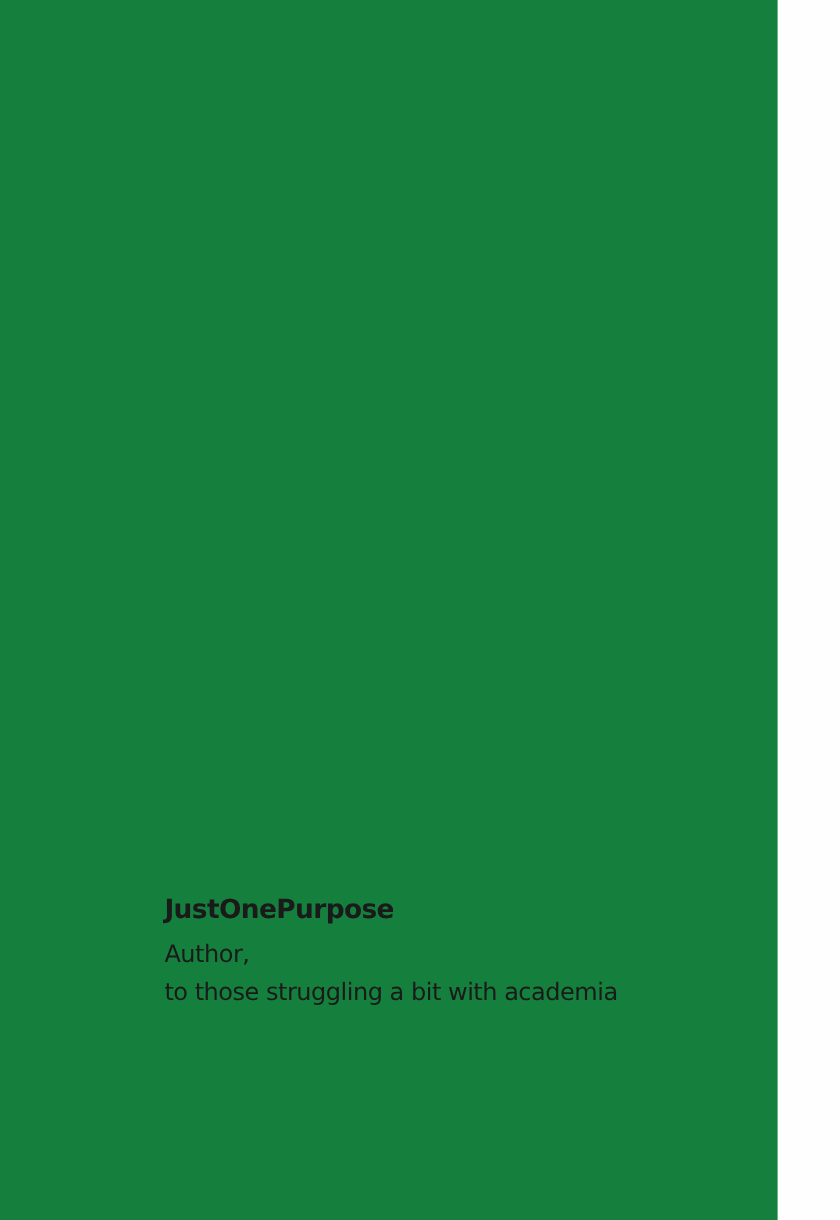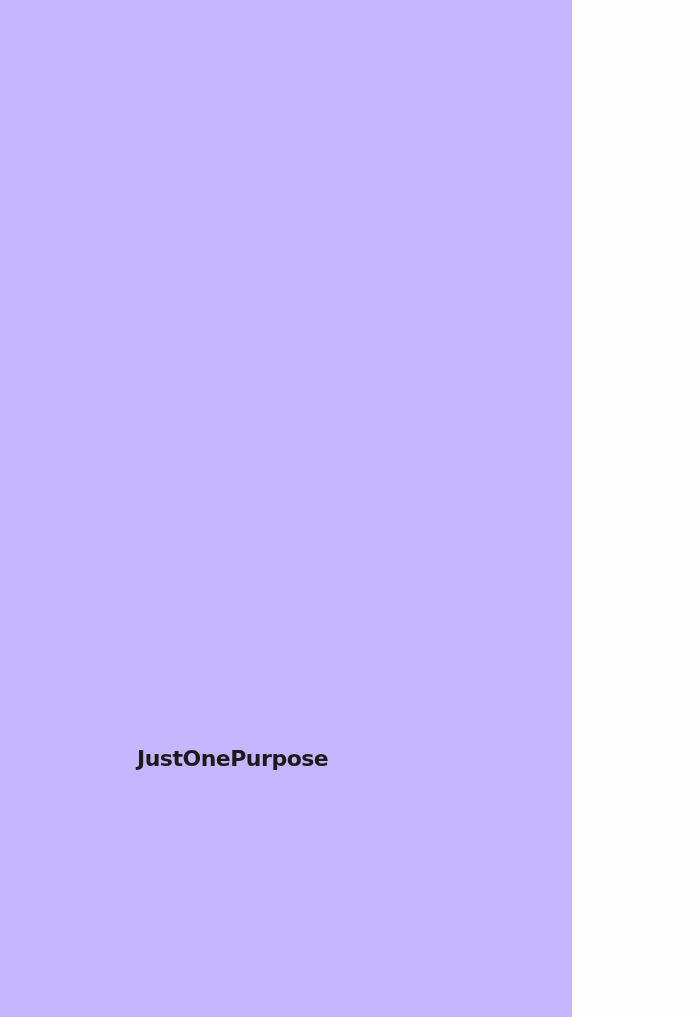--- a/index.html
+++ b/index.html
@@ -11,23 +11,23 @@
     height: 1017px;
     background: #fefefe;
     overflow: hidden;
     position: relative;
     font-family: "DejaVu Sans", sans-serif;
   }
   .page {
     position: absolute;
     top: 0;
     left: 0;
-    width: 572px;
+    width: 648px;
     height: 1017px;
-    background: #c4b5fd;
+    background: #15803d;
   }
   .qa-block {
     position: absolute;
     left: 137px;
     top: 746px;
     color: #1a1a1a;
   }
   .username {
     font-weight: bold;
     font-size: 22px;
@@ -44,14 +44,16 @@
     margin: 0;
     white-space: nowrap;
   }
 </style>
 </head>
 <body>
 
 <div class="page">
   <div class="qa-block">
     <p class="username">JustOnePurpose</p>
+    <p class="salutation">Author,</p>
+    <p class="question-line">to those struggling a bit with academia</p>
   </div>
 </div>
 
 </body></html>

